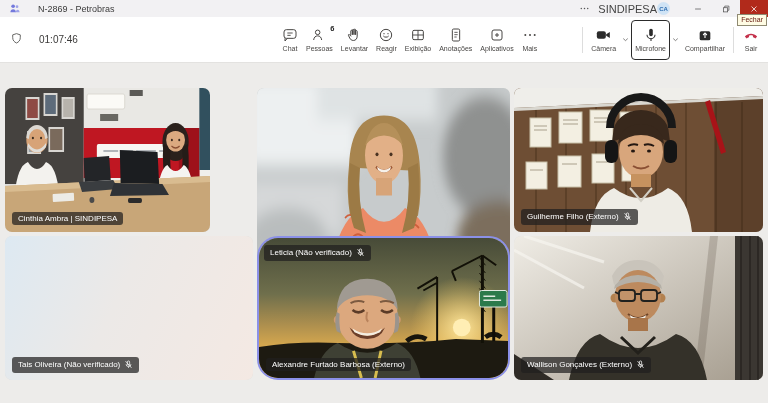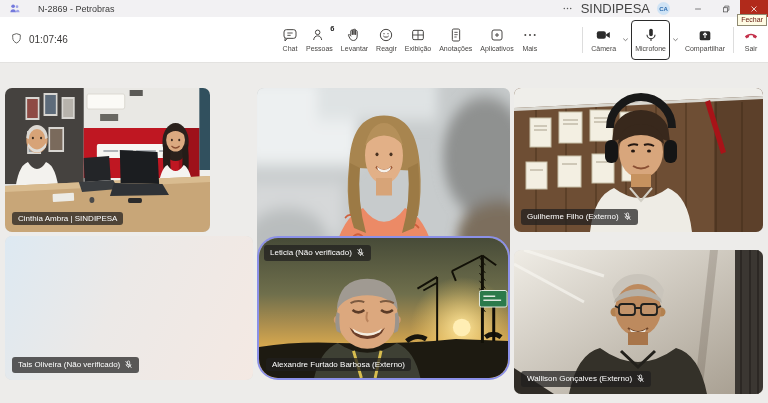--- a/index.html
+++ b/index.html
@@ -6,32 +6,32 @@
   html,body { width:768px; height:403px; overflow:hidden; }
   body { font-family: "Liberation Sans", sans-serif; background:#edecea; position:relative; }
   .window { position:absolute; inset:0; }
 
   
   .titlebar { position:absolute; top:0; left:0; right:0; height:17px; background:#f2f1f3;
     display:flex; align-items:center; padding-left:9px; font-size:9px; color:#3b3b3b;gap:12px; }
   .titlebar .app-ic { margin-right:6px; display:flex; }
   .tb-right { margin-left:auto; display:flex; align-items:center; height:100%; }
   .tb-more { display:flex; padding:0 8px; }
-  .tb-account { font-size:13px; color:#444; margin-right:7px; }
+  .tb-account { font-size:11px; color:#444; }
   .tb-avatar { width:13px; height:13px; border-radius:50%; background:#cfe3f5; color:#2b6cb0;
     font-size:6px; font-weight:bold; display:flex; align-items:center; justify-content:center; margin-right:14px; }
   .winbtn { width:28px; height:17px; display:flex; align-items:center; justify-content:center; }
   .winbtn.close { background:#b12a1b; }
   .tooltip { position:absolute; top:14px; right:1px; background:#fffce4; border:1px solid #8f8a72;
     color:#64190e; font-size:7px; padding:1px 3px; z-index:60; line-height:1.2; }
 
   
   .toolbar { position:absolute; top:17px; left:0; right:0; height:46px; background:#fff;
     border-bottom:1px solid #e3e2e0; display:flex; align-items:center; }
-  .timer-wrap { width:278px; padding-left:10px; display:flex; align-items:center; gap:6px; flex:0 0 auto; }
+  .timer-wrap { width:278px; padding-left:10px; display:flex; align-items:center; gap:16px; flex:0 0 auto; }
   .timer-text { font-size:10px; color:#3b3a39; }
   .btn { display:flex; flex-direction:column; align-items:center; justify-content:center;
     gap:2px; padding:0 4px; height:44px; cursor:pointer; flex:0 0 auto; }
   .btn .lbl { font-size:7px; color:#484644; line-height:1; white-space:nowrap; }
   .iconwrap { position:relative; display:flex; }
   .people-badge { position:absolute; top:-3px; right:-7px; font-size:7.5px; font-weight:bold; color:#242424; }
   .chev { display:flex; align-items:center; height:44px; padding:0 1px; cursor:pointer; }
   .vsep { width:1px; height:26px; background:#ddd; margin:0 4px; flex:0 0 auto; }
   .center-group { display:flex; align-items:center; flex:0 0 auto; }
   .right-group { display:flex; align-items:center; margin-left:auto; padding-right:4px; flex:0 0 auto; }
@@ -40,21 +40,21 @@
   
   .stage { position:absolute; top:63px; left:0; right:0; bottom:0; background:#edecea; }
   .tile { position:absolute; border-radius:7px; overflow:hidden; background:#dcdcda; cursor:pointer; }
   .tile svg.scene { position:absolute; inset:0; width:100%; height:100%; display:block; }
   .tile.active { border:2px solid #8b90e8; }
   .t1 { left:5px;   top:25px; width:205px; height:144px; }
   .t2 { left:257px; top:25px; width:253px; height:180px; }
   .t3 { left:514px; top:25px; width:249px; height:144px; }
   .t4 { left:5px;   top:173px; width:248px; height:144px; }
   .t5 { left:257px; top:173px; width:253px; height:144px;border-radius:21px; }
-  .t6 { left:514px; top:187px; width:249px; height:144px;text-decoration:underline; }
+  .t6 { left:514px; top:173px; width:249px; height:144px;text-decoration:underline; }
   .name-badge { position:absolute; left:7px; bottom:7px; display:flex; align-items:center; gap:4px;
     background:rgba(32,31,30,.72); color:#fff; font-size:8px; padding:2.5px 6px; border-radius:3px;
     line-height:1; white-space:nowrap; z-index:5; }
   .avatar-tile-bg { position:absolute; inset:0;
     background:linear-gradient(115deg,#dde9f2 0%,#ece9e7 45%,#f4e9e3 100%); }
   .initials-circle { position:absolute; left:50%; top:43%; transform:translate(-50%,-50%);
     width:62px; height:62px; border-radius:50%; background:#f6d2c6; color:#8a3a22;
     font-size:24px; display:flex; align-items:center; justify-content:center; letter-spacing:1px; }
 </style>
 </head>

